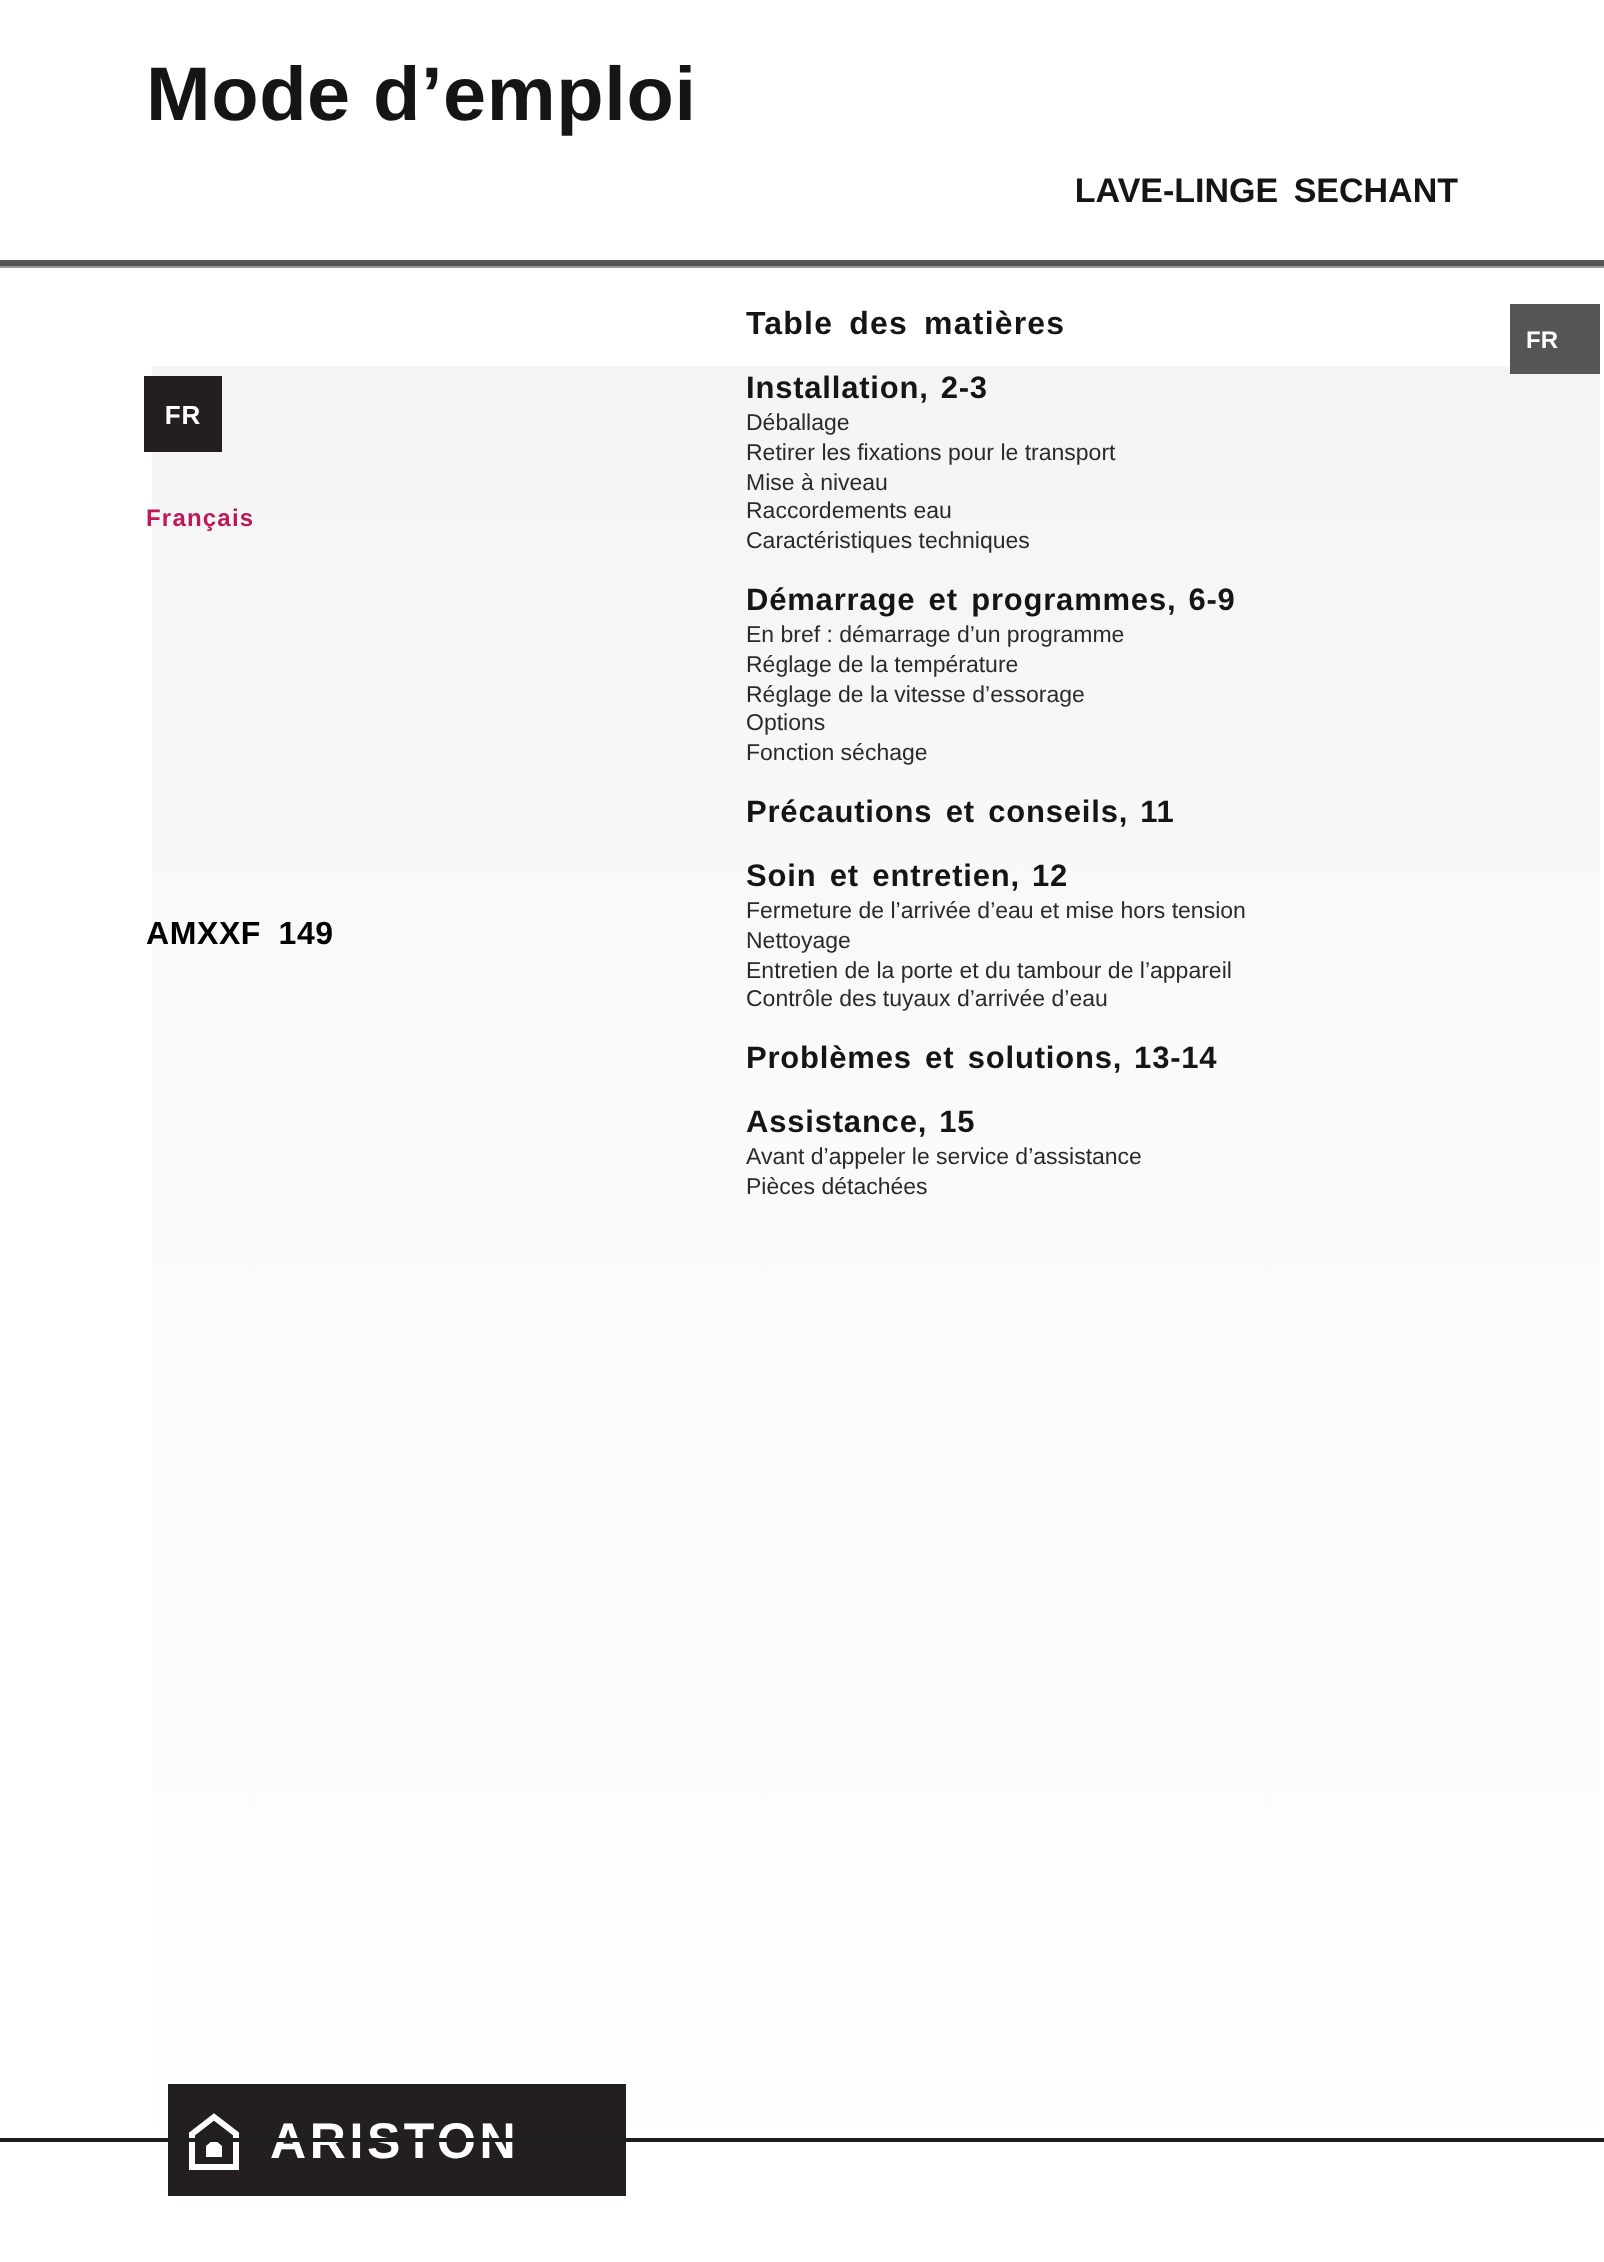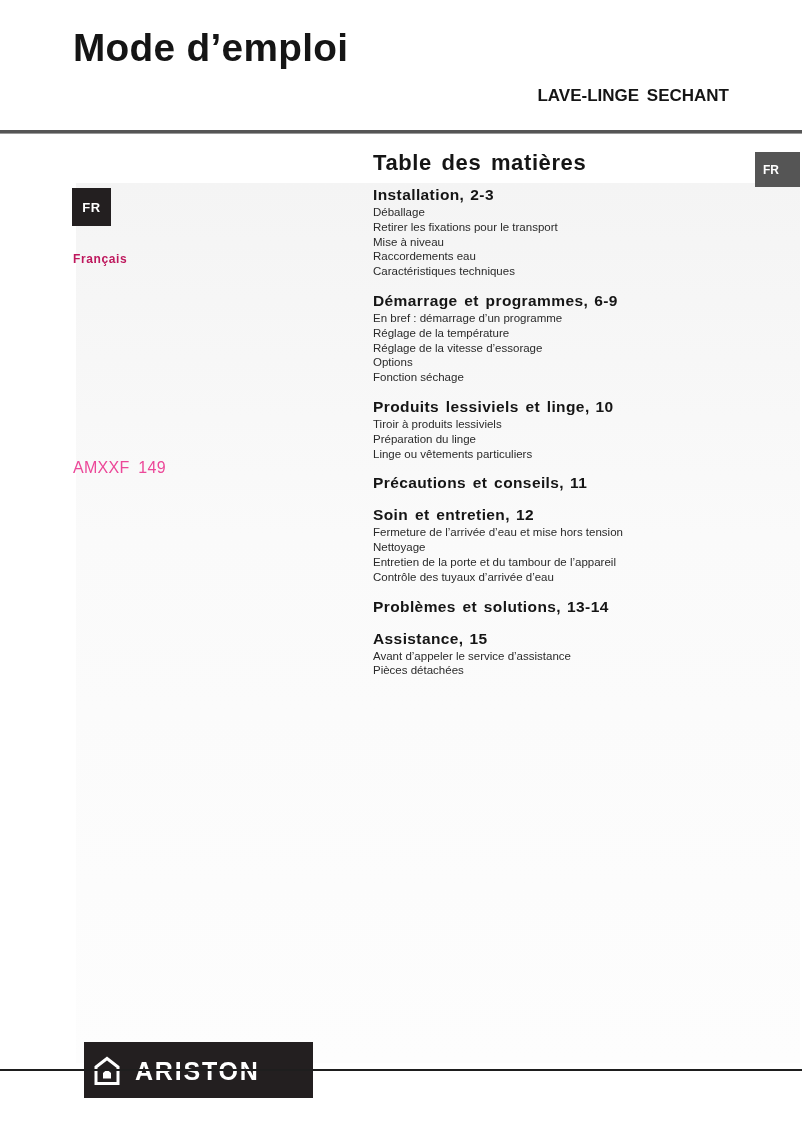--- a/index.html
+++ b/index.html
@@ -92,35 +92,35 @@
       display: flex;
       align-items: center;
       padding-left: 8px;
       box-sizing: border-box;
     }
     .model {
       position: absolute;
       left: 73px;
       top: 459px;
       font-size: 16px;
-      font-weight: normal;
+      font-weight: bold;
       word-spacing: 4px;
       letter-spacing: 0.3px;
-      color: #ec4899;
+      color: #000000;
       text-align: center;
     }
     .toc {
       position: absolute;
       left: 373px;
       top: 152px;
       width: 380px;
     }
     .toc-title {
       margin: 0;
-      font-size: 22px;
+      font-size: 16px;
       font-weight: bold;
       line-height: 22px;
       letter-spacing: 0.6px;
       word-spacing: 3px;
       color: #151515;
     }
     .toc-section {
       margin-top: 12px;
     }
     .toc-section:first-of-type {
@@ -221,28 +221,20 @@
     <h3 class="toc-heading"><span>Démarrage et programmes,</span><span class="pages">6-9</span></h3>
     <ul class="toc-items">
       <li>En bref  : démarrage d’un programme</li>
       <li>Réglage de la température</li>
       <li>Réglage de la vitesse d’essorage</li>
       <li>Options</li>
       <li>Fonction séchage</li>
     </ul>
   </div>
 
-  <div class="toc-section">
-    <h3 class="toc-heading"><span>Produits lessiviels et linge,</span><span class="pages">10</span></h3>
-    <ul class="toc-items">
-      <li>Tiroir à produits lessiviels</li>
-      <li>Préparation du linge</li>
-      <li>Linge ou vêtements particuliers</li>
-    </ul>
-  </div>
 
   <div class="toc-section">
     <h3 class="toc-heading"><span>Précautions et conseils,</span><span class="pages">11</span></h3>
   </div>
 
   <div class="toc-section">
     <h3 class="toc-heading"><span>Soin et entretien,</span><span class="pages">12</span></h3>
     <ul class="toc-items">
       <li>Fermeture de l’arrivée d’eau et mise hors tension</li>
       <li>Nettoyage</li>

